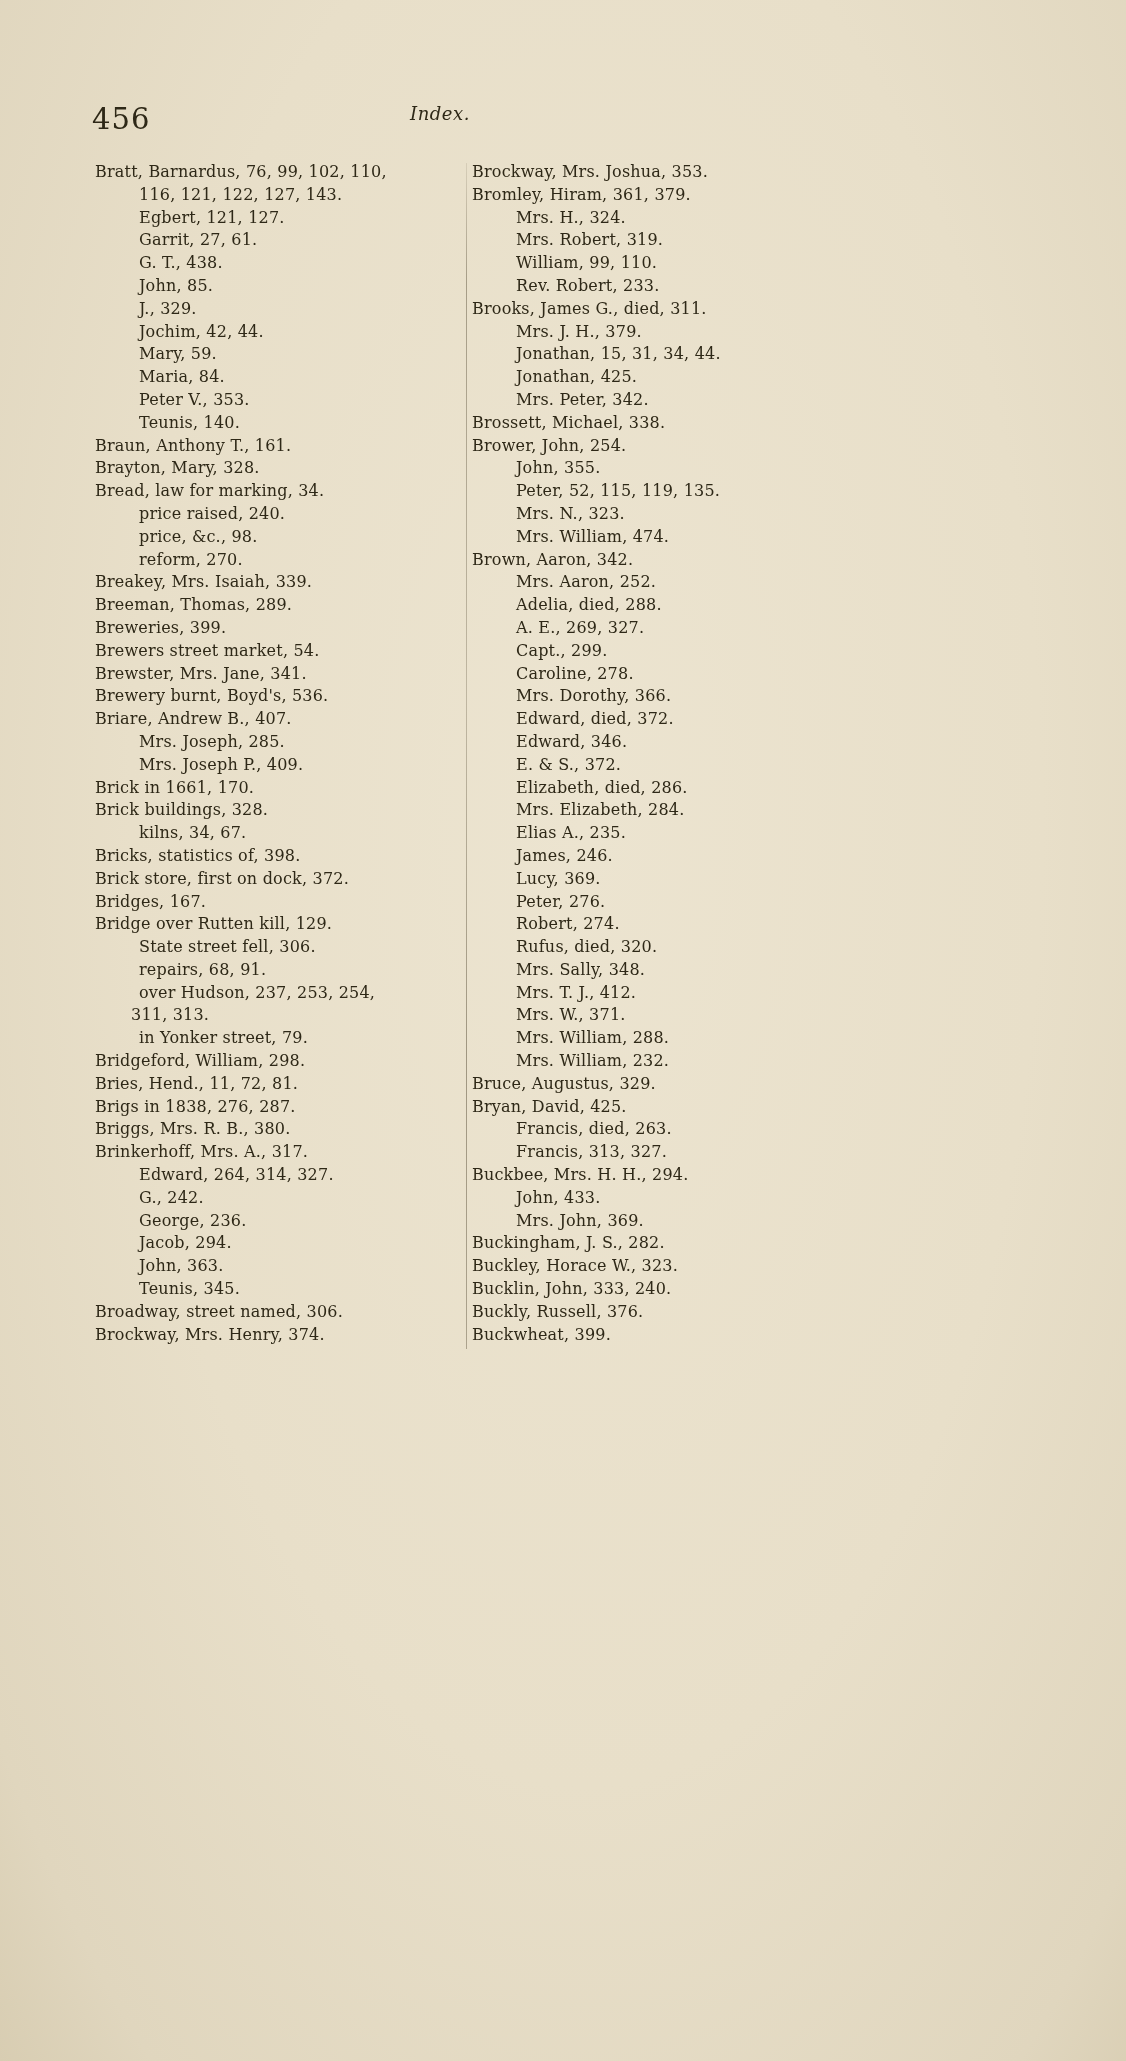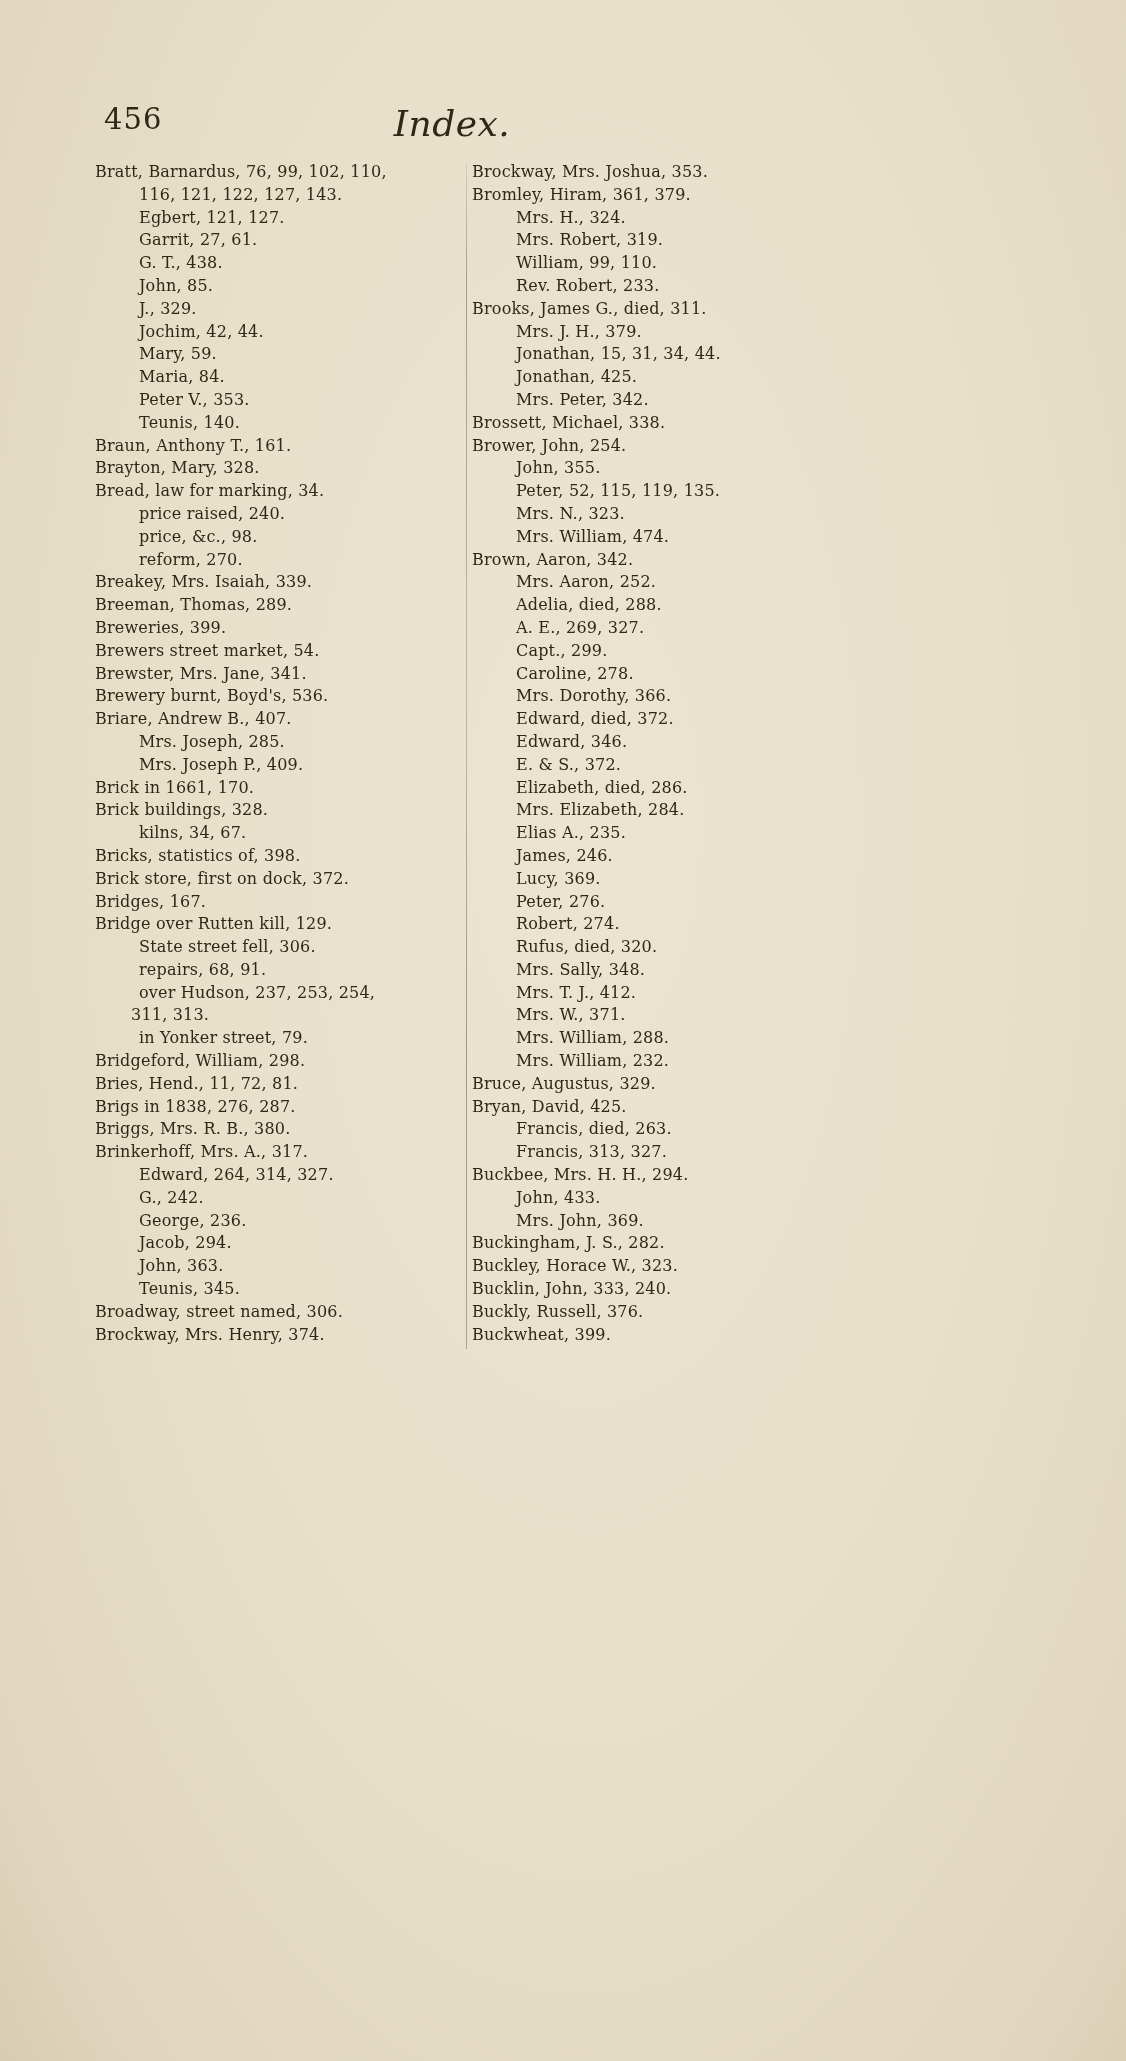--- a/index.html
+++ b/index.html
@@ -16,39 +16,39 @@
   .page {
     position: absolute;
     inset: 0;
     background: radial-gradient(ellipse at 52% 40%, #ece4d0 0%, #e8dfc9 55%, #e0d6be 88%, #d8cdb2 100%);
     font-family: "DejaVu Serif", "Liberation Serif", serif;
     color: #2e2817;
   }
   .header {
     position: absolute;
     top: 102px;
-    left: 14px;
+    left: 2px;
     width: 860px;
     height: 40px;
     text-decoration: underline;
   }
   .page-number {
     position: absolute;
     left: 90px;
     top: 0;
     font-size: 29px;
     letter-spacing: 1px;
   }
   .page-title {
     position: absolute;
     left: 0;
     width: 860px;
     text-align: center;
     top: 1px;
-    font-size: 36px;
+    font-size: 18px;
     font-style: italic;
     letter-spacing: 0.5px;
     padding-left: 8px;
   }
   .columns {
     position: absolute;
     top: 161px;
     left: 0;
     width: 1126px;
   }

